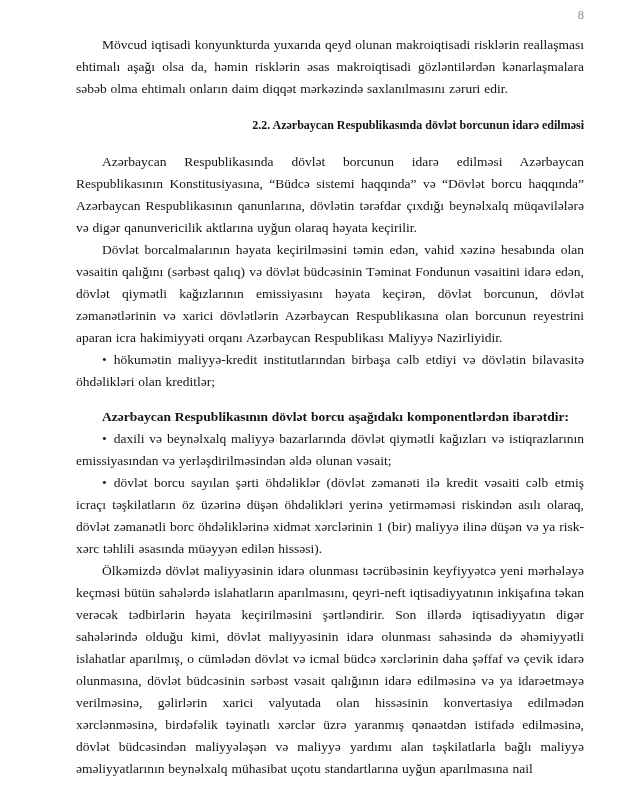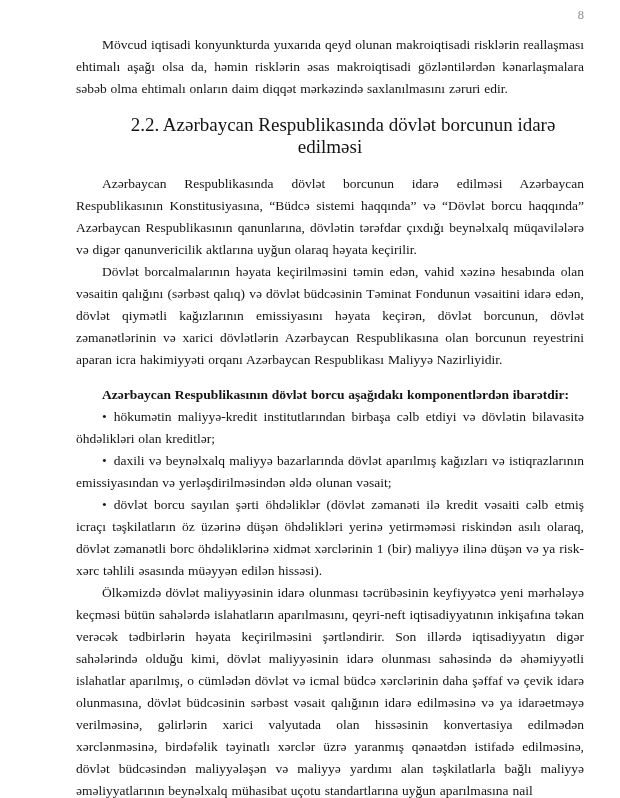--- a/index.html
+++ b/index.html
@@ -28,25 +28,25 @@
   .para {
     margin: 0;
     font-size: 13.5px;
     line-height: 22px;
     text-align: justify;
     text-indent: 26px;
     word-spacing: 0.5px;
   }
   .heading {
     margin: 14px 0 15px 0;
-    font-size: 19px;
+    font-size: 12px;
     line-height: 22px;
-    font-weight: normal;
+    font-weight: bold;
     text-indent: 26px;
-    text-align: center;
+    text-align: right;
   }
   .bold-intro {
     font-weight: bold;
     margin-top: 13px;
   }
   .bullet .marker {
     margin-right: 7px;
   }
 </style>
 </head>
@@ -58,24 +58,24 @@
   <div class="content">
 
     <p class="para">Mövcud iqtisadi konyunkturda yuxarıda qeyd olunan makroiqtisadi risklərin reallaşması ehtimalı aşağı olsa da, həmin risklərin əsas makroiqtisadi gözləntilərdən kənarlaşmalara səbəb olma ehtimalı onların daim diqqət mərkəzində saxlanılmasını zəruri edir.</p>
 
     <p class="heading">2.2. Azərbaycan Respublikasında dövlət borcunun idarə edilməsi</p>
 
     <p class="para">Azərbaycan Respublikasında dövlət borcunun idarə edilməsi Azərbaycan Respublikasının Konstitusiyasına, “Büdcə sistemi haqqında” və “Dövlət borcu haqqında” Azərbaycan Respublikasının qanunlarına, dövlətin tərəfdar çıxdığı beynəlxalq müqavilələrə və digər qanunvericilik aktlarına uyğun olaraq həyata keçirilir.</p>
 
     <p class="para">Dövlət borcalmalarının həyata keçirilməsini təmin edən, vahid xəzinə hesabında olan vəsaitin qalığını (sərbəst qalıq) və dövlət büdcəsinin Təminat Fondunun vəsaitini idarə edən, dövlət qiymətli kağızlarının emissiyasını həyata keçirən, dövlət borcunun, dövlət zəmanətlərinin və xarici dövlətlərin Azərbaycan Respublikasına olan borcunun reyestrini aparan icra hakimiyyəti orqanı Azərbaycan Respublikası Maliyyə Nazirliyidir.</p>
 
+    <p class="para bullet"><span class="marker">•</span><span>hökumətin maliyyə-kredit institutlarından birbaşa cəlb etdiyi və dövlətin bilavasitə öhdəlikləri olan kreditlər;</span></p>
+
     <p class="para bold-intro">Azərbaycan Respublikasının dövlət borcu aşağıdakı komponentlərdən ibarətdir:</p>
 
-    <p class="para bullet"><span class="marker">•</span><span>hökumətin maliyyə-kredit institutlarından birbaşa cəlb etdiyi və dövlətin bilavasitə öhdəlikləri olan kreditlər;</span></p>
-
-    <p class="para bullet"><span class="marker">•</span><span>daxili və beynəlxalq maliyyə bazarlarında dövlət aparılmış kağızları və istiqrazlarının emissiyasından və yerləşdirilməsindən əldə olunan vəsait;</span></p>
+    <p class="para bullet"><span class="marker">•</span><span>daxili və beynəlxalq maliyyə bazarlarında dövlət qiymətli kağızları və istiqrazlarının emissiyasından və yerləşdirilməsindən əldə olunan vəsait;</span></p>
 
     <p class="para bullet"><span class="marker">•</span><span>dövlət borcu sayılan şərti öhdəliklər (dövlət zəmanəti ilə kredit vəsaiti cəlb etmiş icraçı təşkilatların öz üzərinə düşən öhdəlikləri yerinə yetirməməsi riskindən asılı olaraq, dövlət zəmanətli borc öhdəliklərinə xidmət xərclərinin 1 (bir) maliyyə ilinə düşən və ya risk-xərc təhlili əsasında müəyyən edilən hissəsi).</span></p>
 
     <p class="para">Ölkəmizdə dövlət maliyyəsinin idarə olunması təcrübəsinin keyfiyyətcə yeni mərhələyə keçməsi bütün sahələrdə islahatların aparılmasını, qeyri-neft iqtisadiyyatının inkişafına təkan verəcək tədbirlərin həyata keçirilməsini şərtləndirir. Son illərdə iqtisadiyyatın digər sahələrində olduğu kimi, dövlət maliyyəsinin idarə olunması sahəsində də əhəmiyyətli islahatlar aparılmış, o cümlədən dövlət və icmal büdcə xərclərinin daha şəffaf və çevik idarə olunmasına, dövlət büdcəsinin sərbəst vəsait qalığının idarə edilməsinə və ya idarəetməyə verilməsinə, gəlirlərin xarici valyutada olan hissəsinin konvertasiya edilmədən xərclənməsinə, birdəfəlik təyinatlı xərclər üzrə yaranmış qənaətdən istifadə edilməsinə, dövlət büdcəsindən maliyyələşən və maliyyə yardımı alan təşkilatlarla bağlı maliyyə əməliyyatlarının beynəlxalq mühasibat uçotu standartlarına uyğun aparılmasına nail</p>
 
   </div>
 </div>
 
 </body></html>

